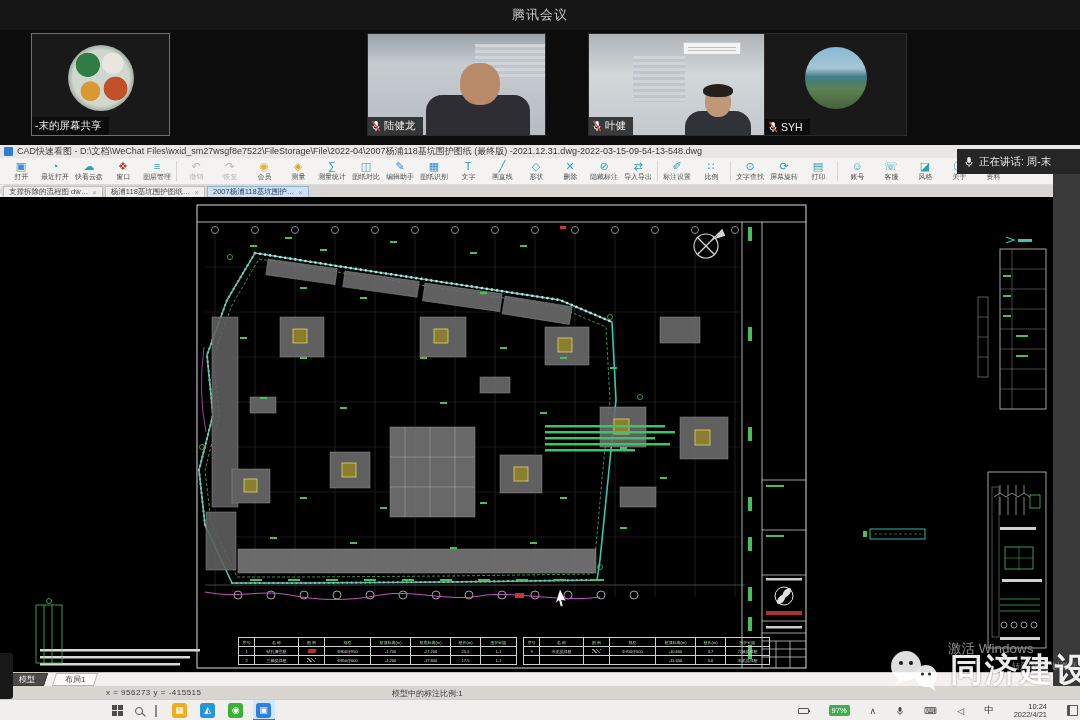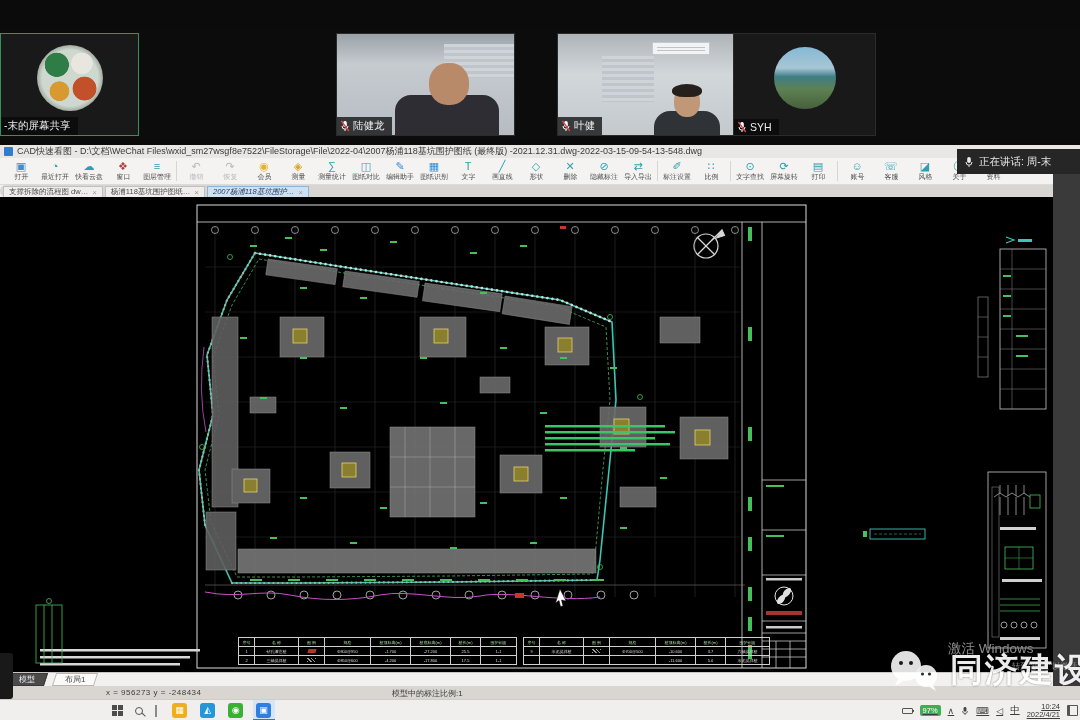--- a/index.html
+++ b/index.html
@@ -5,21 +5,21 @@
   html,body{margin:0;padding:0;background:#000;}
   *{box-sizing:border-box;}
   body{font-family:"Liberation Sans","DejaVu Sans",sans-serif;}
   #root{position:relative;width:1080px;height:720px;overflow:hidden;background:#0b0b0b;}
 
   
   .topbar{position:absolute;left:0;top:0;width:1080px;height:30px;background:#161616;
     display:flex;align-items:center;justify-content:center;}
   .topbar .title{color:#c9c9c9;font-size:13px;letter-spacing:1px;}
   .strip{position:absolute;left:0;top:30px;width:1080px;height:108px;background:#0c0c0c;}
-  .tile{position:absolute;top:3px;height:103px;background:#181818;overflow:hidden;border:1px solid #2b2b2b;}
+  .tile{position:absolute;top:3px;height:103px;background:#181818;overflow:hidden;border:1px solid #2b2b2b;margin-left:31px;}
   .tile.share{border:1px solid #35915c;}
   .pill{position:absolute;left:0;bottom:0;background:rgba(8,8,8,.75);color:#ececec;font-size:10.5px;
     display:flex;align-items:center;gap:3px;padding:2px 7px 2px 3px;white-space:nowrap;}
   .micv{width:10px;height:12px;flex:0 0 auto;}
   .badge{width:14px;height:14px;border-radius:2px;background:#e2832a;position:relative;flex:0 0 auto;}
   .badge::before{content:'';position:absolute;left:4.5px;top:2px;width:5px;height:5px;border-radius:50%;background:#fff;}
   .badge::after{content:'';position:absolute;left:2.5px;top:7.5px;width:9px;height:5px;border-radius:4px 4px 0 0;background:#fff;}
   
   .v-warm{position:absolute;inset:0;background:linear-gradient(180deg,#d9dfe3 0%,#c2ccd2 70%,#aeb8bf 100%);}
   .v-cool{position:absolute;inset:0;background:linear-gradient(180deg,#9aa2a8 0%,#c6cbd0 30%,#b6bcc2 100%);}
@@ -50,21 +50,21 @@
   .cad-toolbar{position:absolute;left:0;top:13px;width:100%;height:27px;background:#f4f3f1;
     display:flex;align-items:center;padding-left:4px;border-bottom:1px solid #dddbd8;}
   .tbn{width:34px;height:26px;display:flex;flex-direction:column;align-items:center;justify-content:center;flex:0 0 auto;}
   .tbi{font-size:11px;line-height:12px;color:#2e9fae;}
   .tbl{font-size:7.5px;color:#4c4c4c;white-space:nowrap;transform:scale(.92);}
   .tbn.dis .tbi,.tbn.dis .tbl{color:#b9b9b9;}
   .tsep{width:1px;height:20px;background:#d8d5d2;margin:0 2px;flex:0 0 auto;}
   .cad-tabs{position:absolute;left:0;top:40px;width:100%;height:12px;background:#d8d5d2;display:flex;align-items:flex-end;padding-left:3px;border-radius:6px;}
   .dtab{height:11px;display:flex;align-items:center;gap:4px;background:#efeeec;border:1px solid #c2bfbc;border-bottom:none;
     padding:0 5px;font-size:7.5px;color:#4a4a4a;margin-right:2px;white-space:nowrap;}
-  .dtab.active{background:#cfe0f2;border-color:#8fb4d8;color:#1f3a5f;font-style:italic;}
+  .dtab.active{background:#cfe0f2;border-color:#8fb4d8;color:#1f3a5f;}
   .dtab .x{color:#999;font-size:8px;}
   .cad-canvas{position:absolute;left:0;top:52px;width:1080px;height:475px;background:#000;overflow:hidden;}
   .cad-canvas svg{position:absolute;left:0;top:0;}
 
   
   .dtable{position:absolute;left:238px;top:440px;display:flex;gap:6px;}
   .dtable table{border-collapse:collapse;table-layout:fixed;}
   .dtable td{border:0.5px solid #cfcfcf;color:#ddd;font-size:4px;line-height:5px;height:9px;
     text-align:center;padding:0 1px;white-space:nowrap;overflow:hidden;}
   .dtable tr.hd td{color:#a9dfa9;}
@@ -98,34 +98,37 @@
   .taskbar{position:absolute;left:0;top:699px;width:1080px;height:21px;background:#f1efed;border-top:1px solid #cfccc9;z-index:7;}
   .tb-left{position:absolute;left:112px;top:0;height:21px;display:flex;align-items:center;gap:12px;}
   .winlogo{display:grid;grid-template-columns:5px 5px;grid-template-rows:5px 5px;gap:1px;}
   .winlogo i{background:#4c4c4c;}
   .sicon{width:8px;height:8px;border:1.3px solid #555;border-radius:50%;position:relative;}
   .sicon::after{content:'';position:absolute;width:5px;height:1.4px;background:#555;transform:rotate(45deg);right:-4px;bottom:-1.5px;}
   .tview{width:1.6px;height:12px;background:#8a8a8a;}
   .appbtn{width:22px;height:21px;display:flex;align-items:center;justify-content:center;}
   .appbtn.active{background:#d4e5f6;box-shadow:inset 0 -2px 0 #2a78c8;}
   .appsq{width:15px;height:15px;border-radius:3px;color:#fff;font-size:9px;display:flex;align-items:center;justify-content:center;line-height:1;}
-  .tb-tray{position:absolute;right:2px;top:0;height:21px;display:flex;align-items:center;gap:7px;color:#3d3d3d;text-decoration:underline;}
+  .tb-tray{position:absolute;right:2px;top:0;height:21px;display:flex;align-items:center;gap:20px;color:#3d3d3d;}
   .batt{width:11px;height:6px;border:1px solid #555;border-radius:1px;position:relative;}
   .batt::after{content:'';position:absolute;right:-2.5px;top:1px;width:1.5px;height:2.5px;background:#555;}
   .battpct{background:#3fae52;color:#fff;font-size:7.5px;padding:1px 3px;border-radius:2px;}
   .trayglyph{font-size:9px;color:#444;}
   .ime{font-size:9.5px;color:#333;}
   .clock{font-size:7.5px;line-height:8px;text-align:right;color:#333;}
   .notif{width:11px;height:11px;border:1px solid #555;border-left-width:3px;border-radius:1px;}
 </style>
 </head>
 <body>
 
 <div id="root">
 
+  <div class="topbar">
+    <span class="title">腾讯会议</span>
+  </div>
 
   <div class="strip">
 
     <div class="tile share" style="left:0;width:139px;">
       <div class="v-off"></div>
       <div class="avatar av-mosaic"></div>
       <div class="pill">
         <span>-末的屏幕共享</span>
       </div>
     </div>
@@ -696,21 +699,21 @@
 
     <div class="cad-modeltabs">
       <div class="mtab act">
           <span>模型</span>
         </div>
       <div class="mtab lay">
           <span>布局1</span>
         </div>
     </div>
     <div class="cad-statusbar">
-      <span class="coords">x = 956273   y = -248434</span>
+      <span class="coords">x = 956273   y = -415515</span>
       <span class="scalelbl">模型中的标注比例:1</span>
     </div>
   </div>
 
   <div class="rstrip"></div>
   <div class="speak">
     <svg class="micv" viewBox="0 0 10 12">
       <rect x="3.2" y="1" width="3.6" height="6" rx="1.8" fill="#e8e8e8"></rect>
       <path d="M2 6 a3 3.2 0 0 0 6 0" fill="none" stroke="#e8e8e8" stroke-width="1"></path>
       <line x1="5" y1="9.4" x2="5" y2="11" stroke="#e8e8e8" stroke-width="1"></line>

